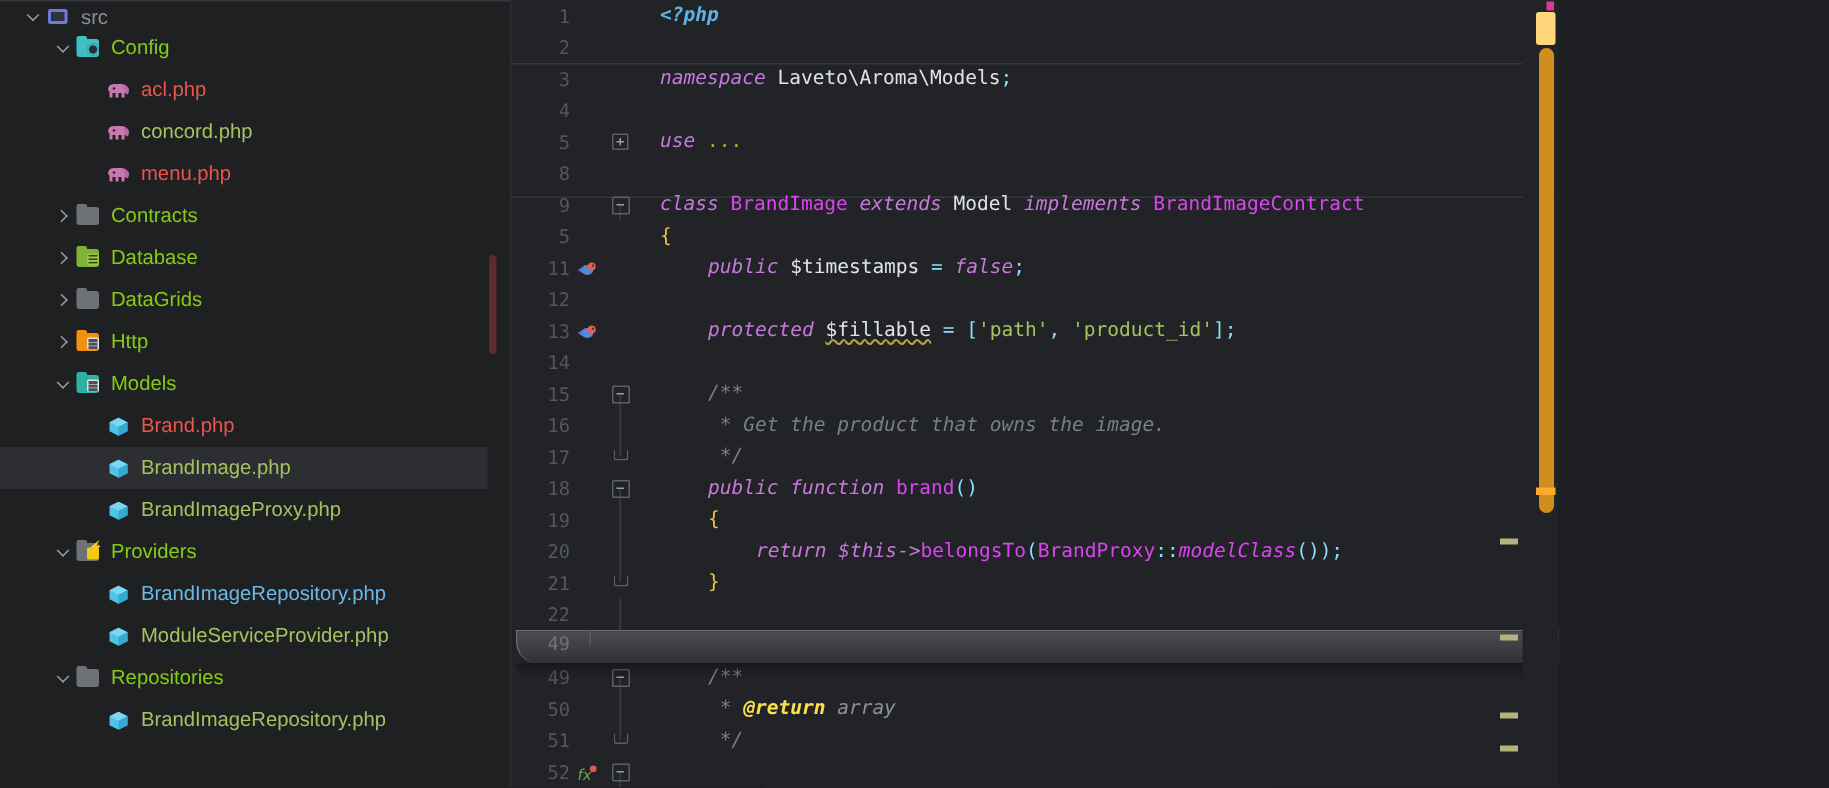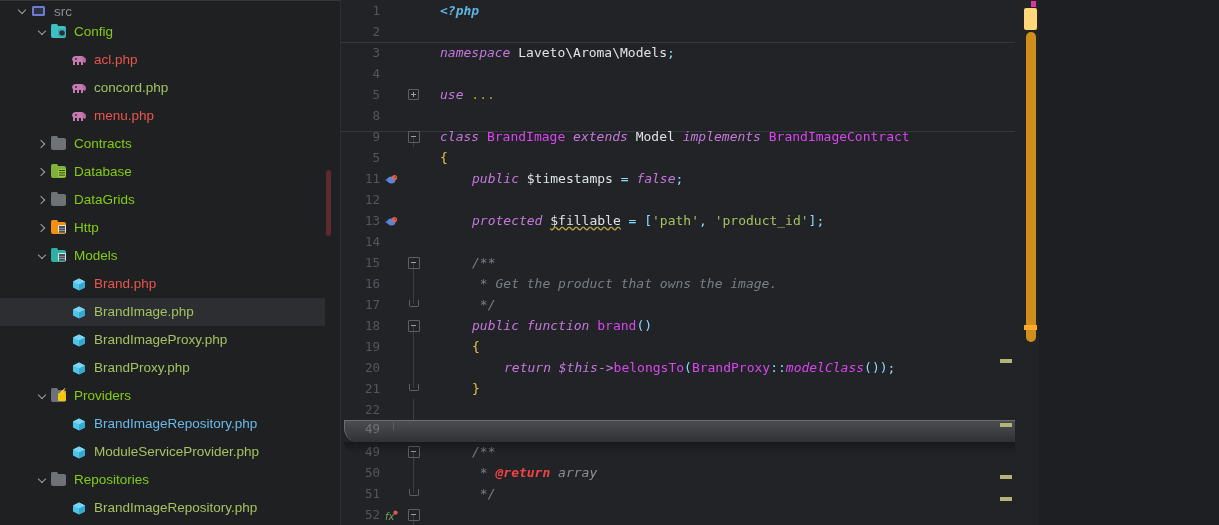--- a/index.html
+++ b/index.html
@@ -178,21 +178,21 @@
   .kw   { color: #c678dd; font-style: italic; }
   .kw2  { color: #c678dd; }
   .cls  { color: #d946ef; }
   .plain{ color: #dfe3e6; text-align: right; }
   .fn   { color: #d946ef; }
   .str  { color: #a5c261; }
   .punc { color: #89ddff; }
   .var  { color: #dfe3e6; }
   .varit{ color: #c678dd; font-style: italic; }
   .cmt  { color: #7a7f85; font-style: italic; }
-  .tag  { color: #ef4444; font-weight: bold; font-style: italic; }
+  .tag  { color: #fde047; font-weight: bold; font-style: italic; }
   .tagv { color: #8d9197; font-style: italic; }
   .brace{ color: #e8c547; }
   .dots { color: #c9a227; }
   .phptag { color: #5fb3e0; font-style: italic; font-weight: bold; }
   .squig {
     text-decoration: underline wavy #b5a642;
     text-decoration-skip-ink: none;
   }
 
   
@@ -423,34 +423,20 @@
           <span class="ico">
             <span class="cube">
               <svg width="14" height="13" viewBox="0 0 14 13">
                 <path d="M7 0.5 L13 3.5 L13 9.5 L7 12.5 L1 9.5 L1 3.5 Z" fill="#4fc3e8"></path>
                 <path d="M7 0.5 L13 3.5 L7 6.5 L1 3.5 Z" fill="#7ad6f2"></path>
                 <path d="M7 6.5 L13 3.5 L13 9.5 L7 12.5 Z" fill="#35a9d0"></path>
               </svg>
             </span>
           </span>
           <span class="label c-green">BrandImageProxy.php</span>
-        </div>
-        <div class="row">
-          <span style="flex: 0 0 54px;"></span>
-          <span class="arrow none"></span>
-          <span class="ico">
-            <span class="cube">
-              <svg width="14" height="13" viewBox="0 0 14 13">
-                <path d="M7 0.5 L13 3.5 L13 9.5 L7 12.5 L1 9.5 L1 3.5 Z" fill="#4fc3e8"></path>
-                <path d="M7 0.5 L13 3.5 L7 6.5 L1 3.5 Z" fill="#7ad6f2"></path>
-                <path d="M7 6.5 L13 3.5 L13 9.5 L7 12.5 Z" fill="#35a9d0"></path>
-              </svg>
-            </span>
-          </span>
-          <span class="label c-green">BrandProxy.php</span>
         </div>
         <div class="row">
           <span style="flex: 0 0 34px;"></span>
           <span class="arrow open"></span>
           <span class="ico">
             <span class="folder f-plain">
               <span class="badge bolt"></span>
             </span>
           </span>
           <span class="label c-gray">Providers</span>

